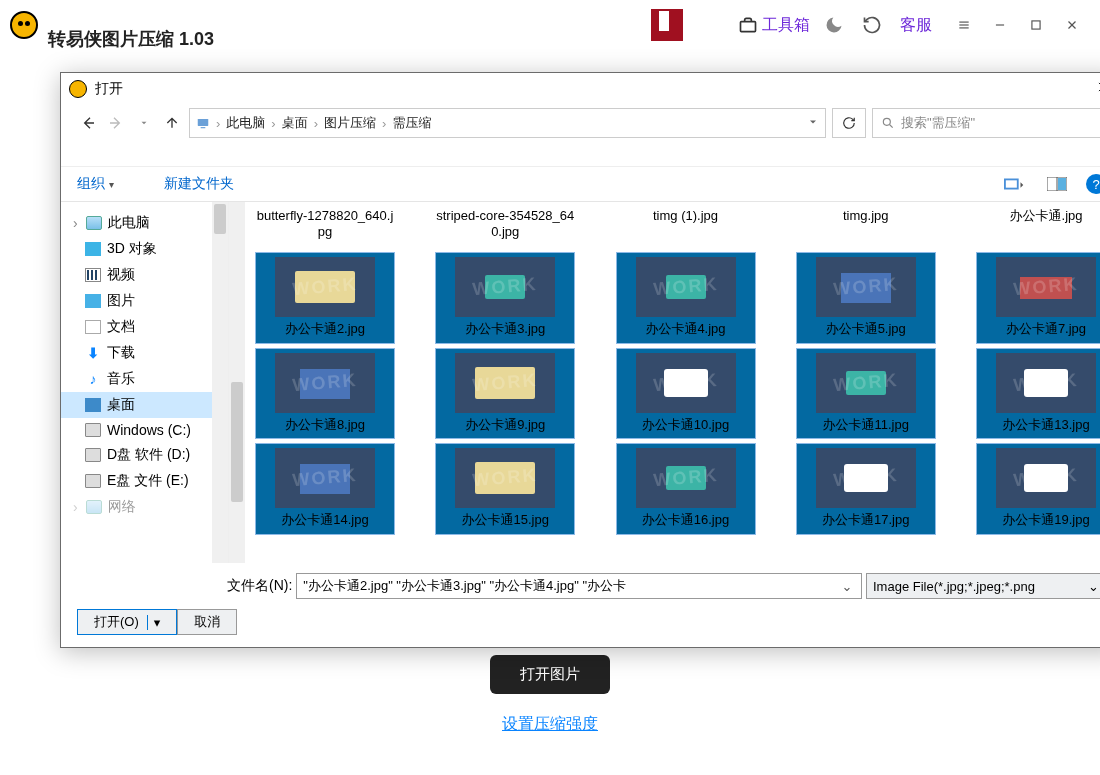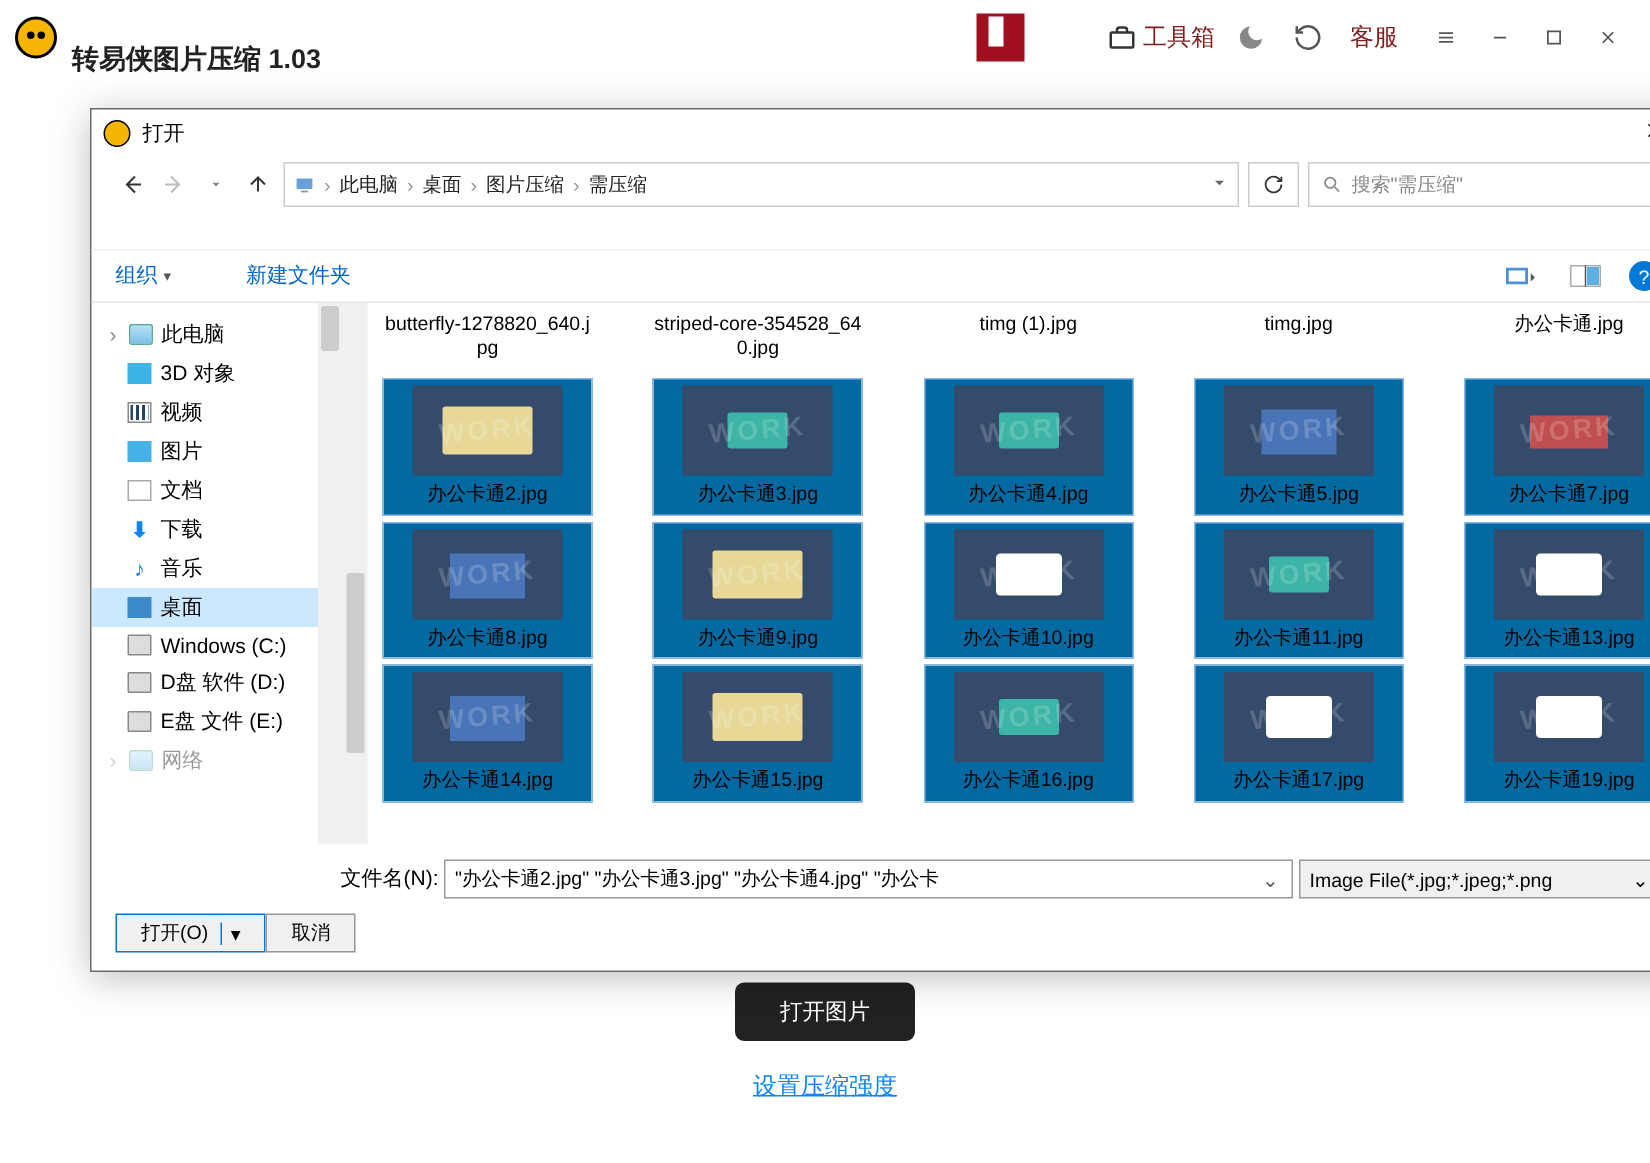--- a/index.html
+++ b/index.html
@@ -7,21 +7,21 @@
 
 
 .app-titlebar { height: 50px; display: flex; align-items: center; padding: 0 10px; background: #fff; }
 .app-logo { width: 28px; height: 28px; border-radius: 50%; background: #f7b500; border: 2px solid #000; position: relative; margin-right: 10px; }
 .app-logo::before { content: ""; position: absolute; width: 5px; height: 5px; background: #000; border-radius: 50%; left: 6px; top: 8px; }
 .app-logo::after { content: ""; position: absolute; width: 5px; height: 5px; background: #000; border-radius: 50%; right: 6px; top: 8px; }
 .app-title { font-size: 18px; font-weight: bold; color: #222; margin-top: 28px; }
 .app-tb-spacer { flex: 1; }
 .app-tb-avatar { width: 32px; height: 32px; background: #a01020; margin-right: 55px; position: relative; }
 .app-tb-avatar::after { content: ""; position: absolute; left: 8px; top: 2px; width: 10px; height: 20px; background: #fff; }
-.app-tb-item { display: flex; align-items: center; margin-right: 14px; color: #7f1d1d; font-size: 16px; cursor: pointer; }
+.app-tb-item { display: flex; align-items: center; margin-right: 14px; color: #6d28d9; font-size: 16px; cursor: pointer; }
 .app-tb-icon { width: 20px; height: 20px; display: inline-flex; align-items: center; justify-content: center; margin-right: 4px; color: #333; }
 .win-btn { width: 36px; height: 36px; display: flex; align-items: center; justify-content: center; color: #555; cursor: pointer; }
 .win-btn svg { width: 14px; height: 14px; }
 
 
 .app-bg-content { position: absolute; left: 0; right: 0; top: 50px; bottom: 0; display: flex; flex-direction: column; align-items: center; justify-content: flex-end; padding-bottom: 40px; }
 .open-btn { background: #222; color: #ffffff; padding: 10px 30px; border-radius: 6px; font-size: 15px; margin-bottom: 20px; }
 .settings-link { color: #0a84ff; text-decoration: underline; font-size: 16px; }
 
 

